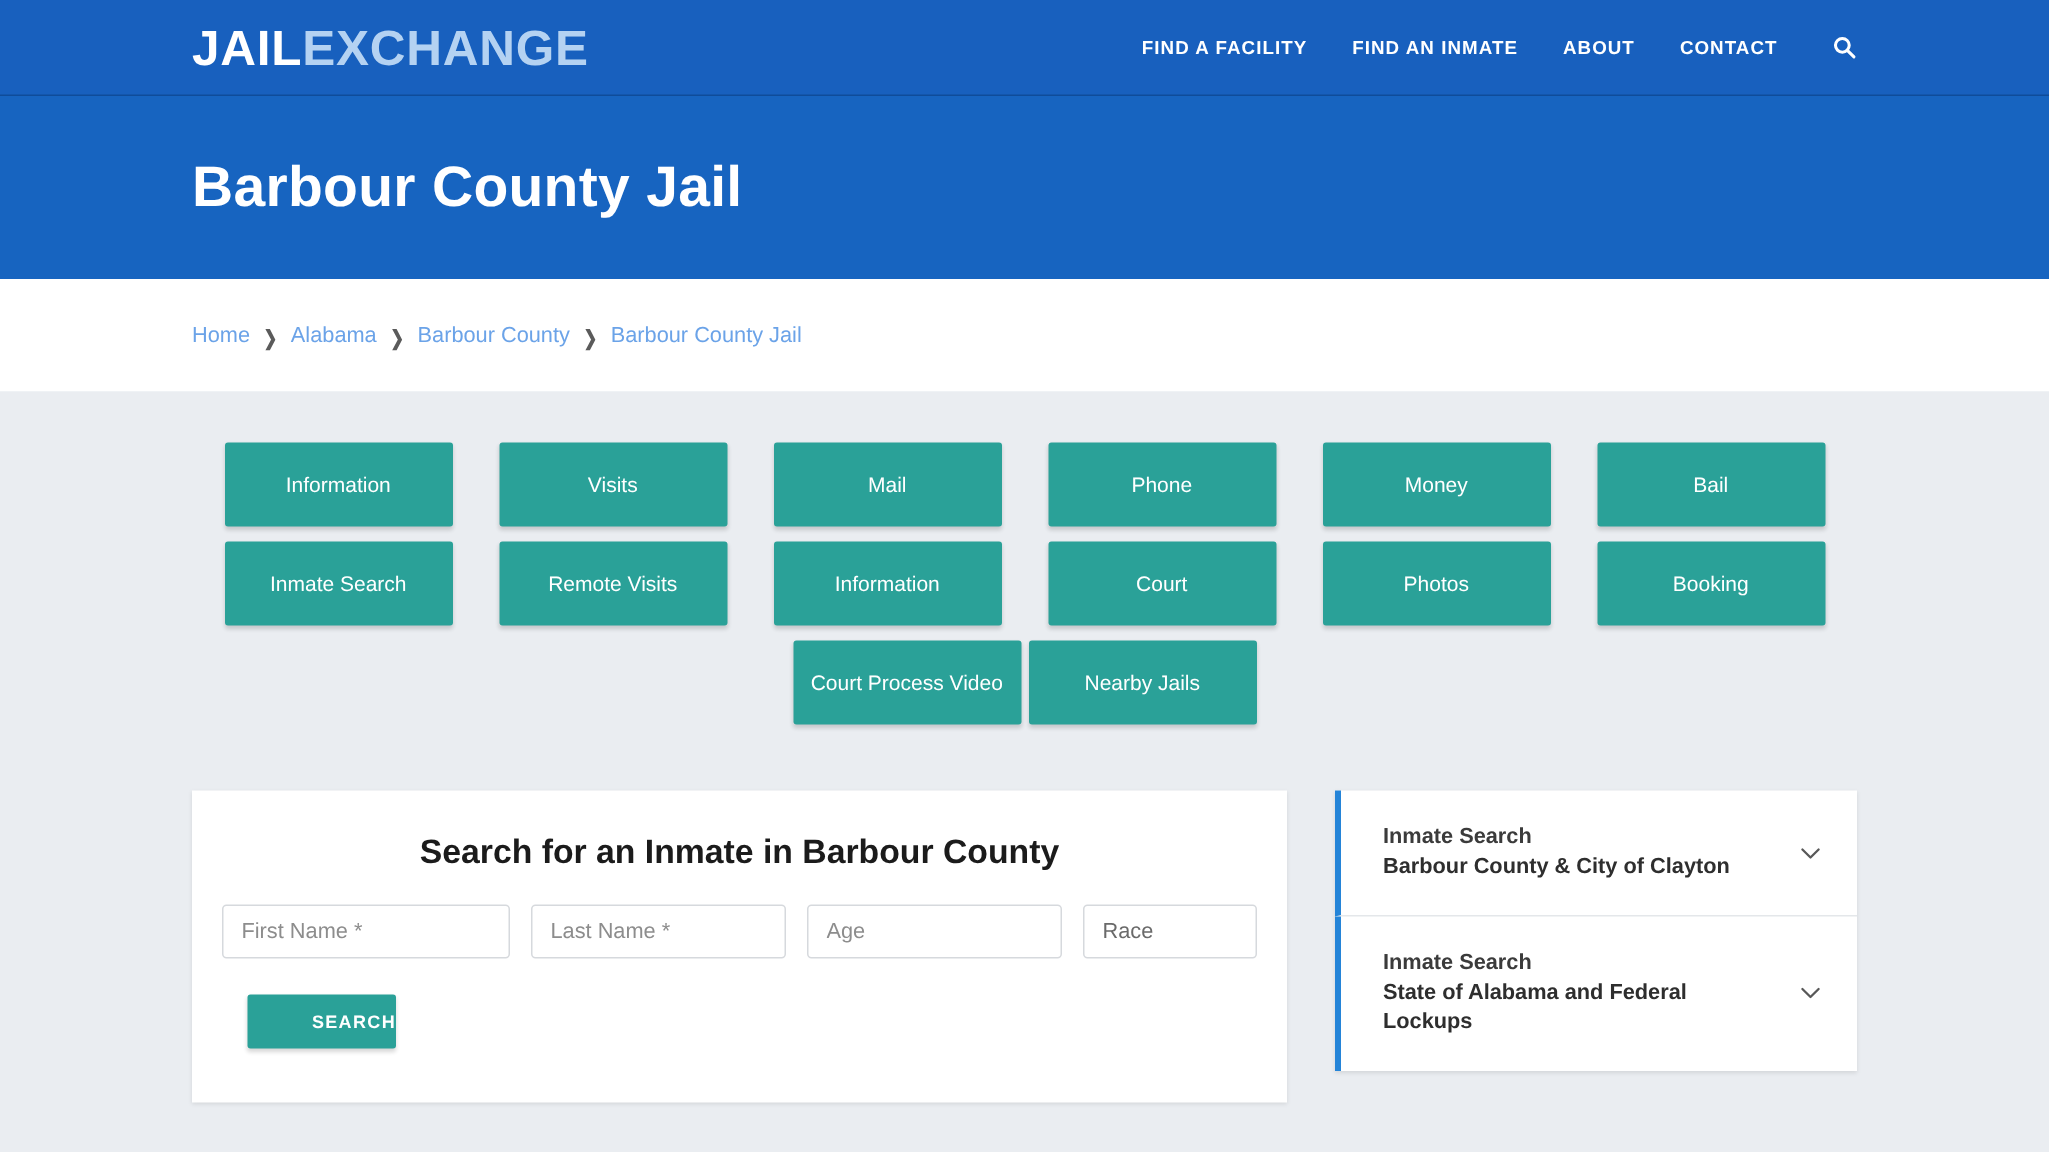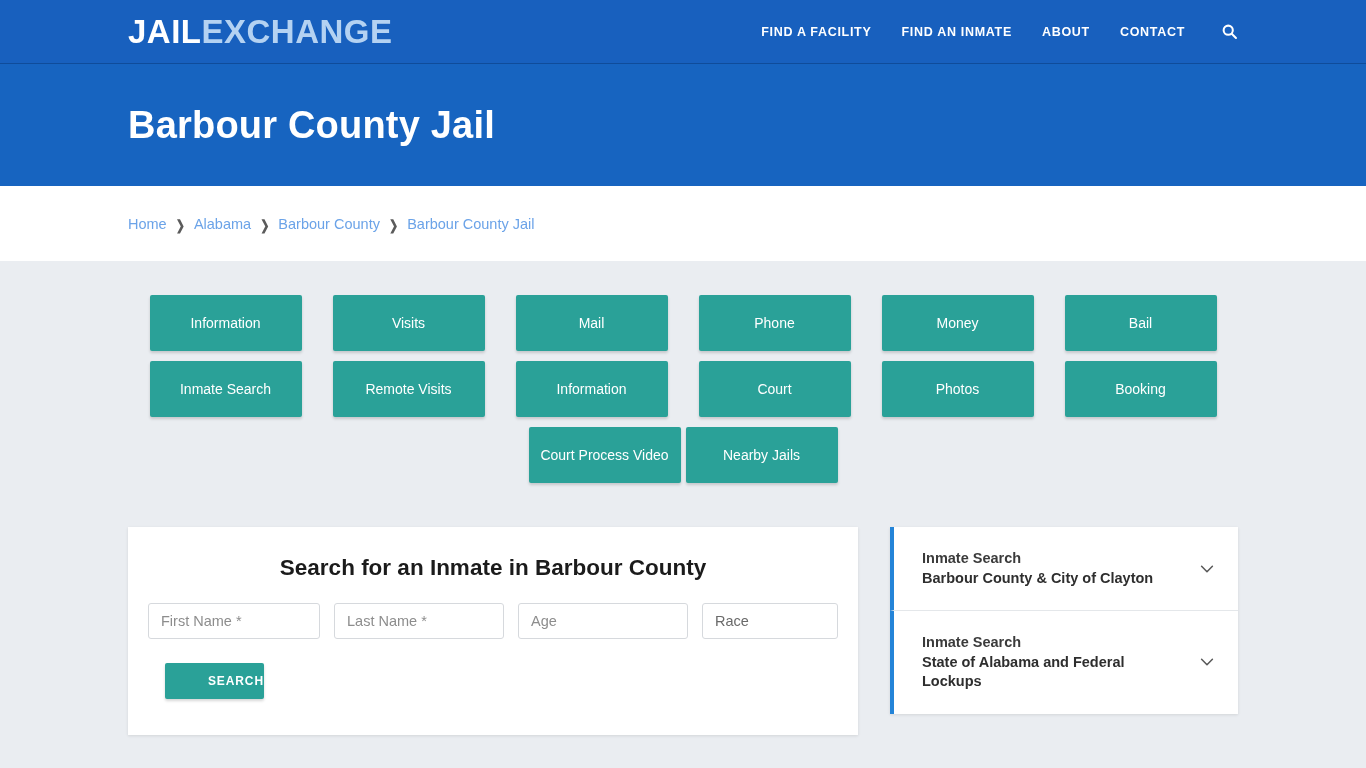--- a/index.html
+++ b/index.html
@@ -180,21 +180,21 @@
     border: 1px solid #d6d9dd;
     border-radius: 3px;
     background: #ffffff;
     font-size: 14.5px;
     font-family: "Liberation Sans", sans-serif;
     color: #6a6a6a;
     padding: 0 12px;
     outline: none;
   }
   .fields input::placeholder { color: #8d8d8d; }
-  .f-first { width: 172px; }
+  .f-first { width: 192px; }
   .f-last  { width: 170px; }
   .f-age   { width: 170px; }
   .f-race  {
     width: 165px;
     appearance: none;
     -webkit-appearance: none;
     background-image:
       linear-gradient(45deg, transparent 50%, #6a6a6a 50%),
       linear-gradient(135deg, #6a6a6a 50%, transparent 50%);
     background-position:

